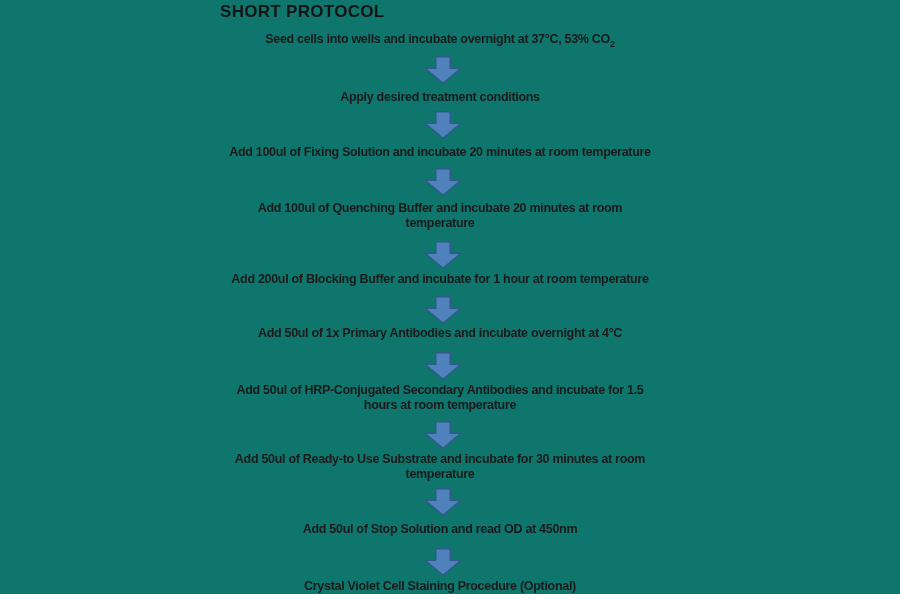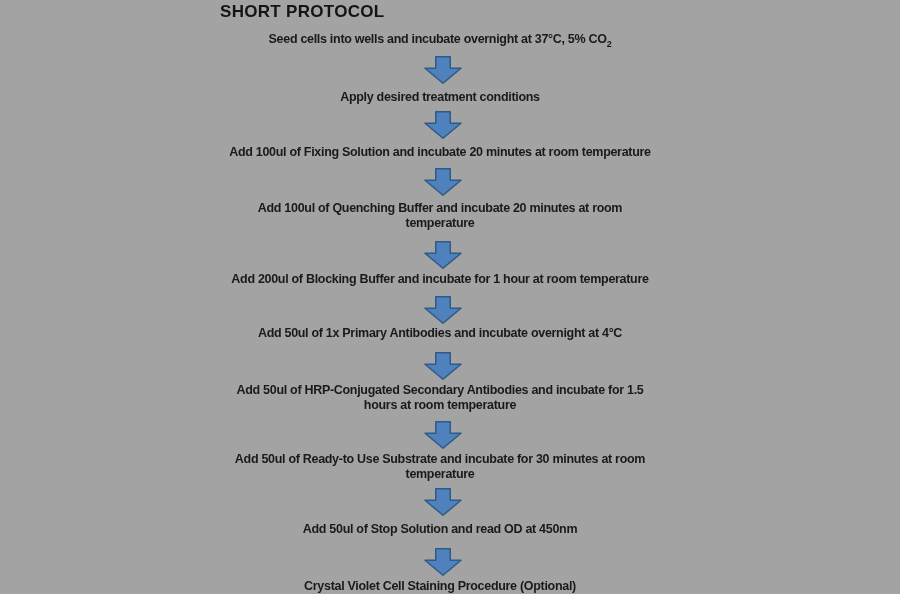--- a/index.html
+++ b/index.html
@@ -4,21 +4,21 @@
 <style>
   html, body {
     margin: 0;
     padding: 0;
     background: #ffffff;
   }
   #canvas {
     position: relative;
     width: 900px;
     height: 594px;
-    background: #a3a3a3;
+    background: #0f766e;
     overflow: hidden;
     font-family: "Liberation Sans", "DejaVu Sans", sans-serif;
   }
   .title {
     position: absolute;
     left: 220px;
     top: 2px;
     font-size: 17px;
     font-weight: bold;
     letter-spacing: 0.3px;
@@ -48,21 +48,21 @@
     height: 28px;
   }
 </style>
 </head>
 <body>
 
 <div id="canvas">
 
   <div class="title">SHORT PROTOCOL</div>
 
-  <div class="step" style="top:32px"><span>Seed cells into wells and incubate overnight at 37°C, 5% CO</span><sub>2</sub></div>
+  <div class="step" style="top:32px"><span>Seed cells into wells and incubate overnight at 37°C, 53% CO</span><sub>2</sub></div>
 
   <svg class="arrow" style="top:56px" viewBox="0 0 38 28">
     <polygon points="11.75,0.75 26.25,0.75 26.25,12.25 37,12.25 19,27.25 1,12.25 11.75,12.25" stroke-width="1.5" stroke-linejoin="round" fill="#4F81BD" stroke="#2E5A87"></polygon>
   </svg>
 
   <div class="step" style="top:90px">Apply desired treatment conditions</div>
 
   <svg class="arrow" style="top:111px" viewBox="0 0 38 28">
     <polygon points="11.75,0.75 26.25,0.75 26.25,12.25 37,12.25 19,27.25 1,12.25 11.75,12.25" stroke-width="1.5" stroke-linejoin="round" fill="#4F81BD" stroke="#2E5A87"></polygon>
   </svg>

